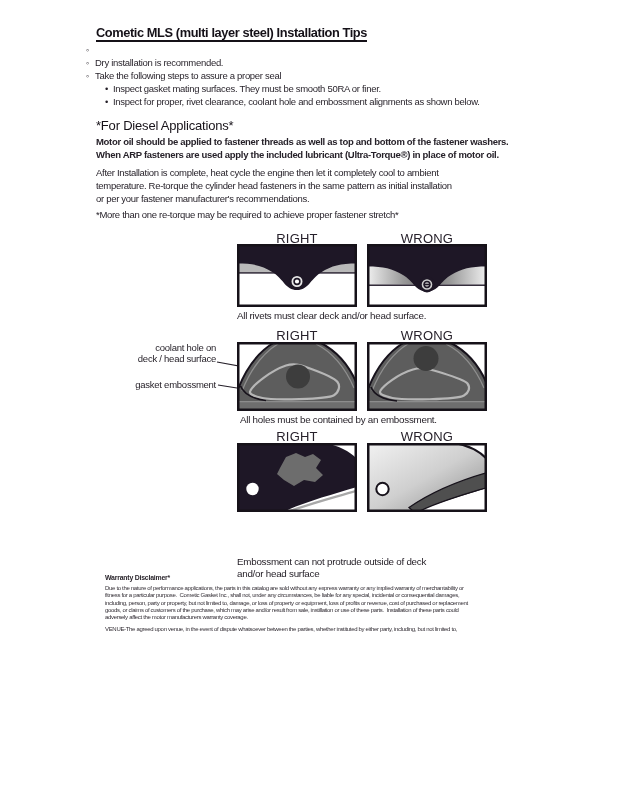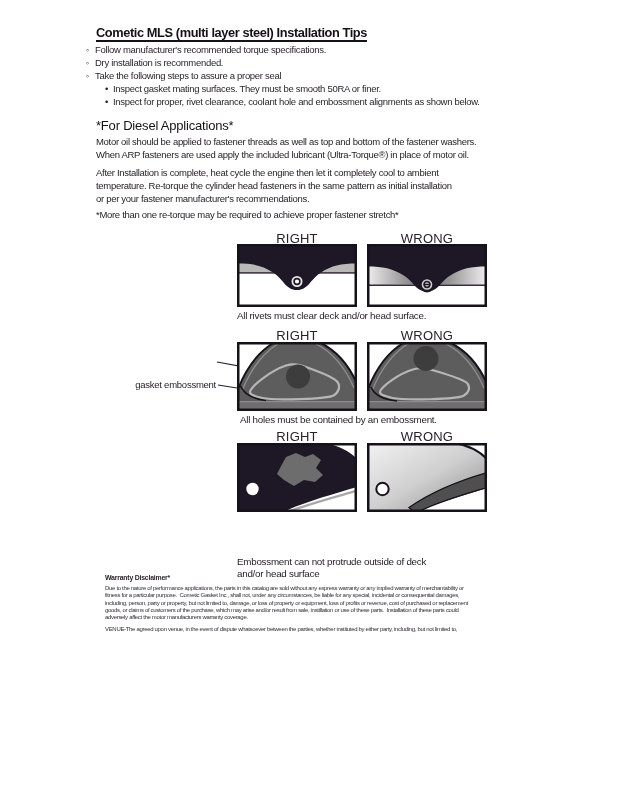--- a/index.html
+++ b/index.html
@@ -33,42 +33,41 @@
 </head>
 <body>
 
 <div class="page">
 
   <div class="abs title">Cometic MLS (multi layer steel) Installation Tips</div>
 
   <div class="abs bullets">
     <div class="b-row">
       <span class="mk">◦</span>
-      <span>Follow manufacturer's recommended torque specifications.</span>
     </div>
     <div class="b-row">
       <span class="mk">◦</span>
       <span>Dry installation is recommended.</span>
     </div>
     <div class="b-row">
       <span class="mk">◦</span>
       <span>Take the following steps to assure a proper seal</span>
     </div>
     <div class="b-row sub">
       <span class="mk">•</span>
       <span>Inspect gasket mating surfaces.  They must be smooth 50RA or finer.</span>
     </div>
     <div class="b-row sub">
       <span class="mk">•</span>
       <span>Inspect for proper, rivet clearance, coolant hole and embossment alignments as shown below.</span>
     </div>
   </div>
 
   <div class="abs diesel-h">*For Diesel Applications*</div>
-  <div class="abs body-p pre" style="left:96px; top:135px;">Motor oil should be applied to fastener threads as well as top and bottom of the fastener washers.
+  <div class="abs body-p pre" style="left:96px; top:135px;font-weight:bold;">Motor oil should be applied to fastener threads as well as top and bottom of the fastener washers.
 When ARP fasteners are used apply the included lubricant (Ultra-Torque®) in place of motor oil.</div>
   <div class="abs body-p pre" style="left:96px; top:166px;">After Installation is complete, heat cycle the engine then let it completely cool to ambient
 temperature. Re-torque the cylinder head fasteners in the same pattern as initial installation
 or per your fastener manufacturer's recommendations.</div>
   <div class="abs body-p" style="left:96px; top:208px;">*More than one re-torque may be required to achieve proper fastener stretch*</div>
 
   <div class="abs rw-label" style="left:237px; top:231px;">RIGHT</div>
   <div class="abs rw-label" style="left:367px; top:231px;">WRONG</div>
 
   <svg class="abs" style="left:237px; top:244px;" width="120" height="63" viewBox="0 0 120 63">
@@ -99,20 +98,22 @@
     <circle cx="60" cy="40.5" r="2.9" fill="#c2c2c2" stroke="#1e1726" stroke-width="1.5"></circle>
     <line x1="56.6" y1="40.5" x2="63.4" y2="40.5" stroke="#1e1726" stroke-width="1.4"></line>
     <rect x="0" y="0" width="120" height="63" fill="none" stroke="#161219" stroke-width="5"></rect>
   </svg>
 
   <div class="abs cap" style="left:237px; top:310px;">All rivets must clear deck and/or head surface.</div>
 
   <div class="abs rw-label" style="left:237px; top:328px;">RIGHT</div>
   <div class="abs rw-label" style="left:367px; top:328px;">WRONG</div>
 
+  <div class="abs side-label pre" style="left:104px; top:343px;">coolant hole on
+deck / head surface</div>
   <div class="abs side-label" style="left:104px; top:380px;">gasket embossment</div>
 
   <svg class="abs" style="left:214px; top:355px;" width="90" height="42" viewBox="0 0 90 42">
     <line x1="3" y1="7" x2="80" y2="21" stroke="#251f29" stroke-width="1.2"></line>
     <line x1="4" y1="30" x2="42" y2="36" stroke="#251f29" stroke-width="1.2"></line>
   </svg>
 
   <svg class="abs" style="left:237px; top:342px;" width="120" height="69" viewBox="0 0 120 69">
     <rect x="0" y="0" width="120" height="69" fill="#5d5d5d"></rect>
     <rect x="0" y="60" width="120" height="9" fill="#6e6e6e"></rect>

